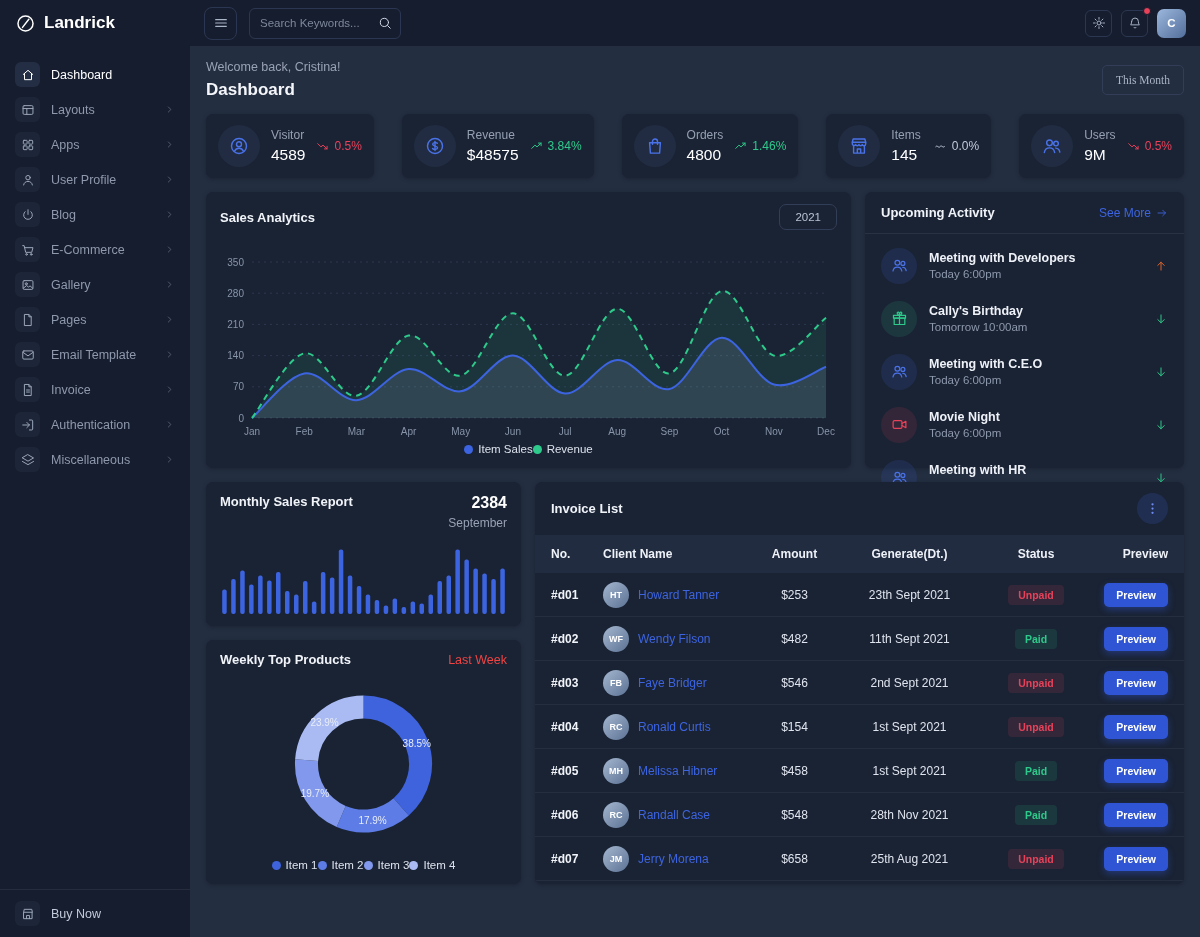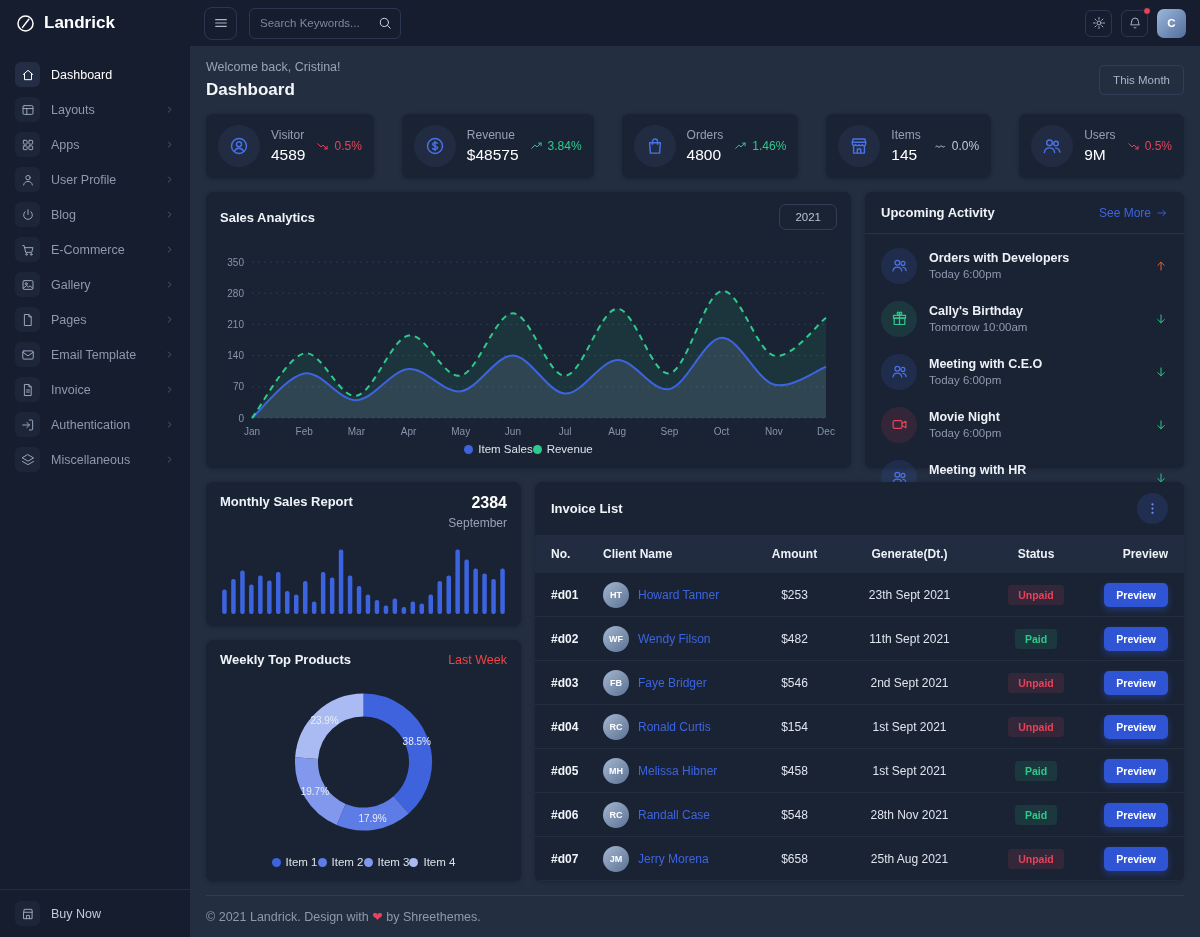--- a/index.html
+++ b/index.html
@@ -28,21 +28,21 @@
   .spacer{flex:1}
   .tb-right{display:flex;align-items:center;gap:9px}
   .sm-btn{width:27px;height:27px;border:1px solid #2b3752;border-radius:6px;background:transparent;color:#a7b3c6;display:flex;align-items:center;justify-content:center;cursor:pointer;position:relative}
   .bell-dot{position:absolute;top:-4px;right:-4px;width:8px;height:8px;border-radius:50%;background:#e8425a;border:1.5px solid #161d2e}
   .avatar{width:29px;height:29px;border-radius:7px;background:linear-gradient(135deg,#9db8dd 0%,#516d9a 100%);color:#fff;font-size:11.5px;font-weight:bold;display:flex;align-items:center;justify-content:center;cursor:pointer}
   
   .content{flex:1;padding:12px 16px 0;display:flex;flex-direction:column;overflow:hidden}
   .page-head{display:flex;justify-content:space-between;align-items:center;margin:2px 0 14px}
   .welcome{color:#99a3b5;font-size:12.5px;margin-bottom:6px}
   .page-title{color:#f4f6fa;font-size:17px;font-weight:bold}
-  .month-btn{border:1px solid #323e57;background:transparent;color:#aab4c6;font-size:11.5px;padding:8px 13px;border-radius:5px;cursor:pointer;font-family:Liberation Sans, sans-serif}
+  .month-btn{border:1px solid #323e57;background:transparent;color:#aab4c6;font-size:11.5px;padding:8px 13px;border-radius:5px;cursor:pointer;font-family:Liberation Serif, serif}
   .stats{display:flex;gap:28px;margin-bottom:14px}
   .stat-card{flex:1;background:#1a2334;border-radius:7px;padding:11px 12px;display:flex;align-items:center;gap:11px;box-shadow:0 1px 4px rgba(0,0,0,.25)}
   .stat-ic{width:42px;height:42px;min-width:42px;border-radius:50%;background:#212c42;color:#4a72e8;display:flex;align-items:center;justify-content:center}
   .stat-label{color:#95a0b3;font-size:12px;margin-bottom:4px}
   .stat-value{color:#fff;font-size:15.5px;font-weight:normal}
   .stat-trend{margin-left:auto;font-size:12px;display:flex;align-items:center;gap:4px;white-space:nowrap}
   .trend-down{color:#e8425a}.trend-up{color:#2eca8b}.trend-flat{color:#c2cad8}
   .row2{display:flex;gap:14px;margin-bottom:14px;height:276px}
   .card{background:#1a2334;border-radius:7px;box-shadow:0 1px 4px rgba(0,0,0,.25)}
   .sales-card{flex:1;padding:12px 14px;display:flex;flex-direction:column}
@@ -506,21 +506,21 @@
             <div class="act-item">
               <span class="act-ic" style="background:rgba(61,100,224,0.14);color:#4a72e8">
                 <svg width="17" height="17" viewBox="0 0 24 24" fill="none" stroke="currentColor" stroke-width="1.7" stroke-linecap="round" stroke-linejoin="round">
                   <circle cx="9" cy="8.2" r="3.4"></circle>
                   <path d="M2.8 19.8c.6-3.8 3.1-5.6 6.2-5.6s5.6 1.8 6.2 5.6"></path>
                   <circle cx="16.8" cy="9" r="2.8"></circle>
                   <path d="M16.5 14.5c2.8.2 4.4 1.9 4.9 4.8"></path>
                 </svg>
               </span>
               <div>
-                <div class="act-title">Orders with Developers</div>
+                <div class="act-title">Meeting with Developers</div>
                 <div class="act-time">Today 6:00pm</div>
               </div>
               <span class="act-arrow" style="color:#e0662a">
                 <svg width="14" height="14" viewBox="0 0 24 24" fill="none" stroke="currentColor" stroke-width="1.7" stroke-linecap="round" stroke-linejoin="round">
                   <path d="M12 19V5.5M6.5 11 12 5.5 17.5 11"></path>
                 </svg>
               </span>
             </div>
             <div class="act-item">
               <span class="act-ic" style="background:rgba(46,202,139,0.12);color:#2eca8b">
@@ -767,19 +767,14 @@
               </div>
               <div class="c-amt">$658</div>
               <div class="c-date">25th Aug 2021</div>
               <div class="c-status"><span class="badge unpaid">Unpaid</span></div>
               <div class="c-prev"><button class="preview-btn">Preview</button></div>
             </div>
           </div>
       </section>
     </div>
 
-    <footer class="page-footer">
-      <span>© 2021 Landrick. Design with</span>
-      <span class="heart">❤</span>
-      <span>by Shreethemes.</span>
-    </footer>
   </div>
 </div>
 
 </body></html>

